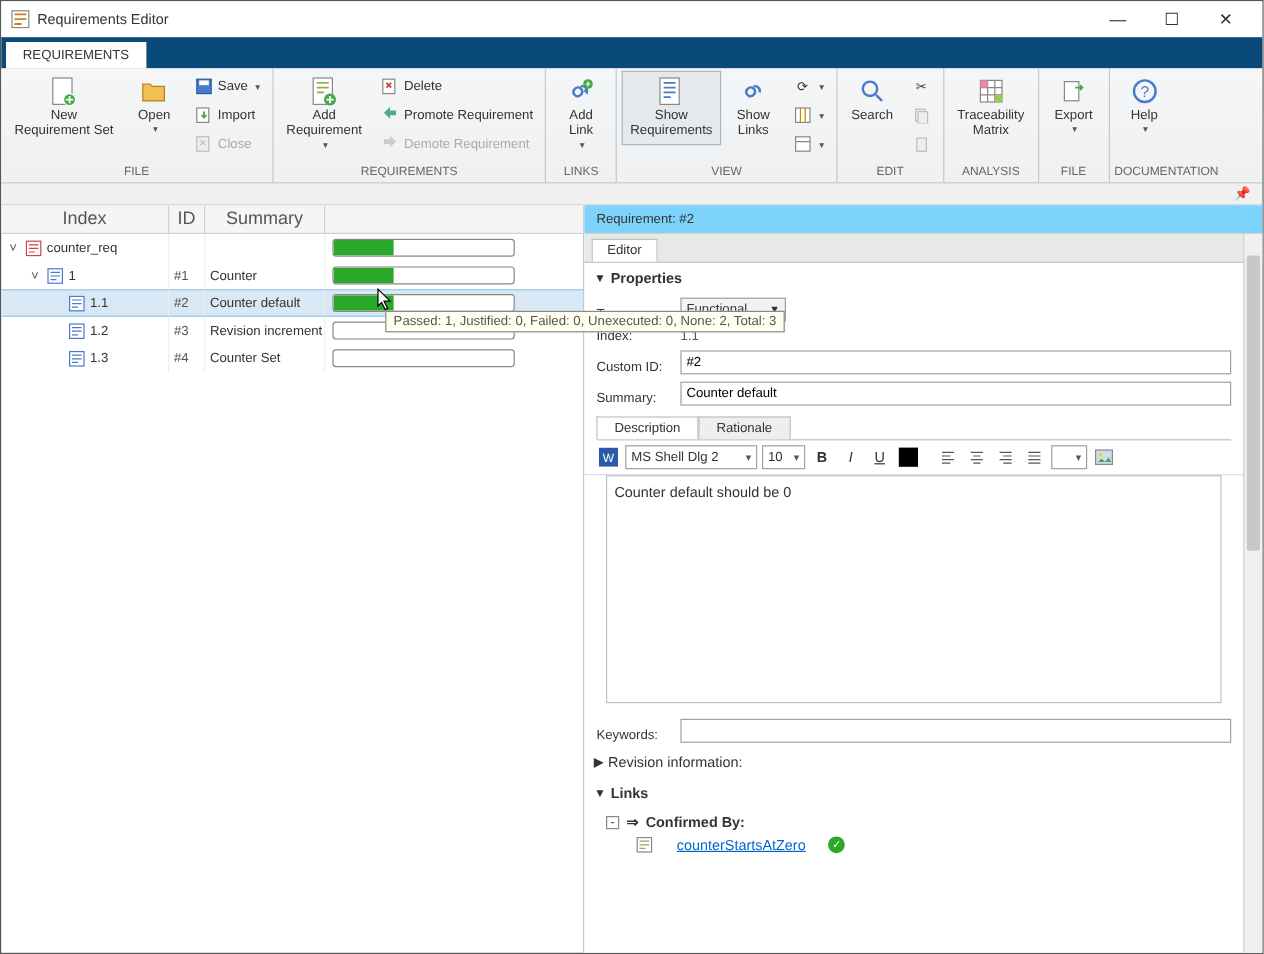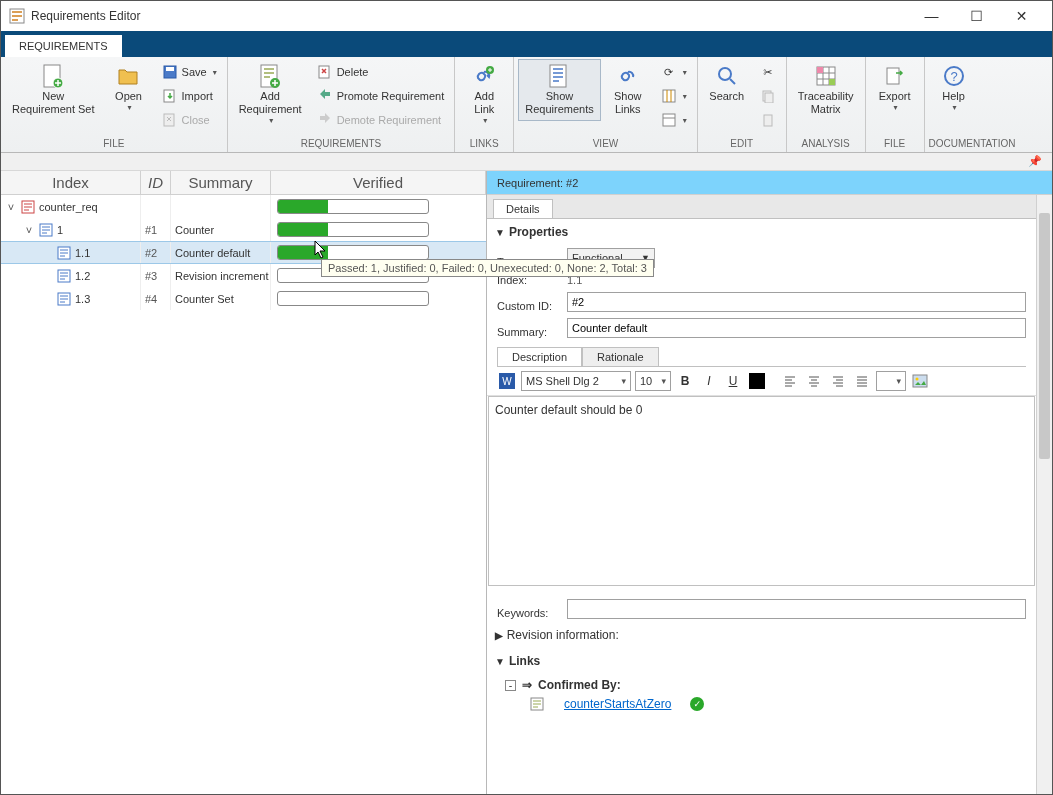--- a/index.html
+++ b/index.html
@@ -33,21 +33,21 @@
 
 
 .main { display: flex; height: calc(795px - 30px - 26px - 96px - 2px); }
 .left-pane { width: 486px; border-right: 1px solid #b8b8b8; display: flex; flex-direction: column; }
 .right-pane { flex: 1; display: flex; flex-direction: column; background: #fff; position: relative; }
 
 
 .tree-header { display: flex; height: 24px; background: #f5f5f5; border-bottom: 1px solid #d0d0d0; }
 .tree-header .th { border-right: 1px solid #d0d0d0; display: flex; align-items: center; justify-content: center; font-size: 15px; color: #555; }
 .th-index { width: 140px; }
-.th-id { width: 30px; font-style: italic; }
+.th-id { width: 30px; }
 .th-summary { width: 100px; }
 .th-verified { flex: 1; }
 
 .tree-body { flex: 1; overflow: auto; position: relative; }
 .tree-row { display: flex; height: 23px; align-items: center; border-bottom: 0px; }
 .tree-row.selected { background: #d8e8f5; border-top: 1px solid #9cc8e8; border-bottom: 1px solid #9cc8e8; }
 .tree-row .c-index { width: 140px; display: flex; align-items: center; padding-left: 4px; font-size: 11px; border-right: 1px solid #eee; height: 100%; }
 .tree-row .c-id { width: 30px; font-size: 11px; color: #555; padding-left: 4px; border-right: 1px solid #eee; height: 100%; display: flex; align-items: center; }
 .tree-row .c-summary { width: 100px; font-size: 11px; padding-left: 4px; border-right: 1px solid #eee; height: 100%; display: flex; align-items: center; white-space: nowrap; }
 .tree-row .c-verified { flex: 1; padding: 0 6px; display: flex; align-items: center; }
@@ -77,21 +77,21 @@
 .desc-tabs { display: flex; gap: 0; margin: 6px 10px 0 10px; border-bottom: 1px solid #c0c0c0; }
 .desc-tabs .dt { padding: 3px 14px; border: 1px solid #c0c0c0; border-bottom: none; font-size: 11px; background: #eee; cursor: default; }
 .desc-tabs .dt.active { background: #fff; }
 
 .rte-toolbar { display: flex; align-items: center; gap: 4px; padding: 4px 10px; border-bottom: 1px solid #e0e0e0; }
 .rte-toolbar .sel { height: 20px; border: 1px solid #a0a0a0; padding: 0 18px 0 4px; font-size: 11px; background: #fff; position: relative; display: flex; align-items: center; }
 .rte-toolbar .sel::after { content: "▾"; position: absolute; right: 4px; font-size: 9px; color: #555; }
 .rte-toolbar .rb { width: 20px; height: 20px; display: flex; align-items: center; justify-content: center; cursor: default; font-size: 12px; }
 .rte-toolbar .swatch { width: 16px; height: 16px; background: #000; }
 
-.rte-area { margin: 0 1px; border: 1px solid #c0c0c0; height: 190px; padding: 6px; font-size: 12px; background: #fff; }
+.rte-area { margin: 0 18px; border: 1px solid #c0c0c0; height: 190px; padding: 6px; font-size: 12px; background: #fff; }
 
 .links-body { padding: 4px 10px 10px 18px; font-size: 12px; }
 .link-confirm { display: flex; align-items: center; gap: 6px; margin-bottom: 4px; font-weight: bold; }
 .link-item { display: flex; align-items: center; gap: 19px; padding-left: 24px; }
 .link-item a { color: #0066cc; }
 .check-ok { width: 14px; height: 14px; border-radius: 50%; background: #2aa82a; display: inline-flex; align-items: center; justify-content: center; color: #fff; font-size: 9px; }
 
 .sbar { position: absolute; right: 0; top: 24px; bottom: 2px; width: 16px; background: #f0f0f0; border-left: 1px solid #d0d0d0; }
 .sbar .st { height: 40%; background: #c8c8c8; margin: 18px 2px 0 2px; border-radius: 2px; }
 
@@ -388,21 +388,20 @@
   <span class="pin">📌</span>
 </div>
 
 <div class="main">
 
   <div class="left-pane">
     <div class="tree-header">
       <div class="th th-index">Index</div>
       <div class="th th-id">ID</div>
       <div class="th th-summary">Summary</div>
-      <div class="th th-verified">Verified</div>
     </div>
     <div class="tree-body" id="tree-body">
         <div class="tree-row">
           <div class="c-index" style="padding-left: 4px;">
             <span class="exp">˅</span>
             <span class="row-icon">
               <svg width="14" height="14">
                 <rect x="1" y="1" width="12" height="12" fill="#fff" stroke="#c44"></rect>
                 <path d="M3 4h8M3 7h8M3 10h5" stroke="#c44"></path>
               </svg>
@@ -492,21 +491,21 @@
               <div class="fill" style="width: 0%;"></div>
             </div>
           </div>
         </div>
       </div>
   </div>
 
   <div class="right-pane">
     <div class="req-label">Requirement: #2</div>
     <div class="details-tabs">
-      <div class="dtab">Details</div>
+      <div class="dtab">Editor</div>
     </div>
 
     <div style="overflow:auto; flex:1; padding-right:16px;">
       <div class="section-hdr">
           <span class="arrow">▼</span>
           <span>Properties</span>
         </div>
 
       <div class="form-row">
         <div class="flabel">Type:</div>

